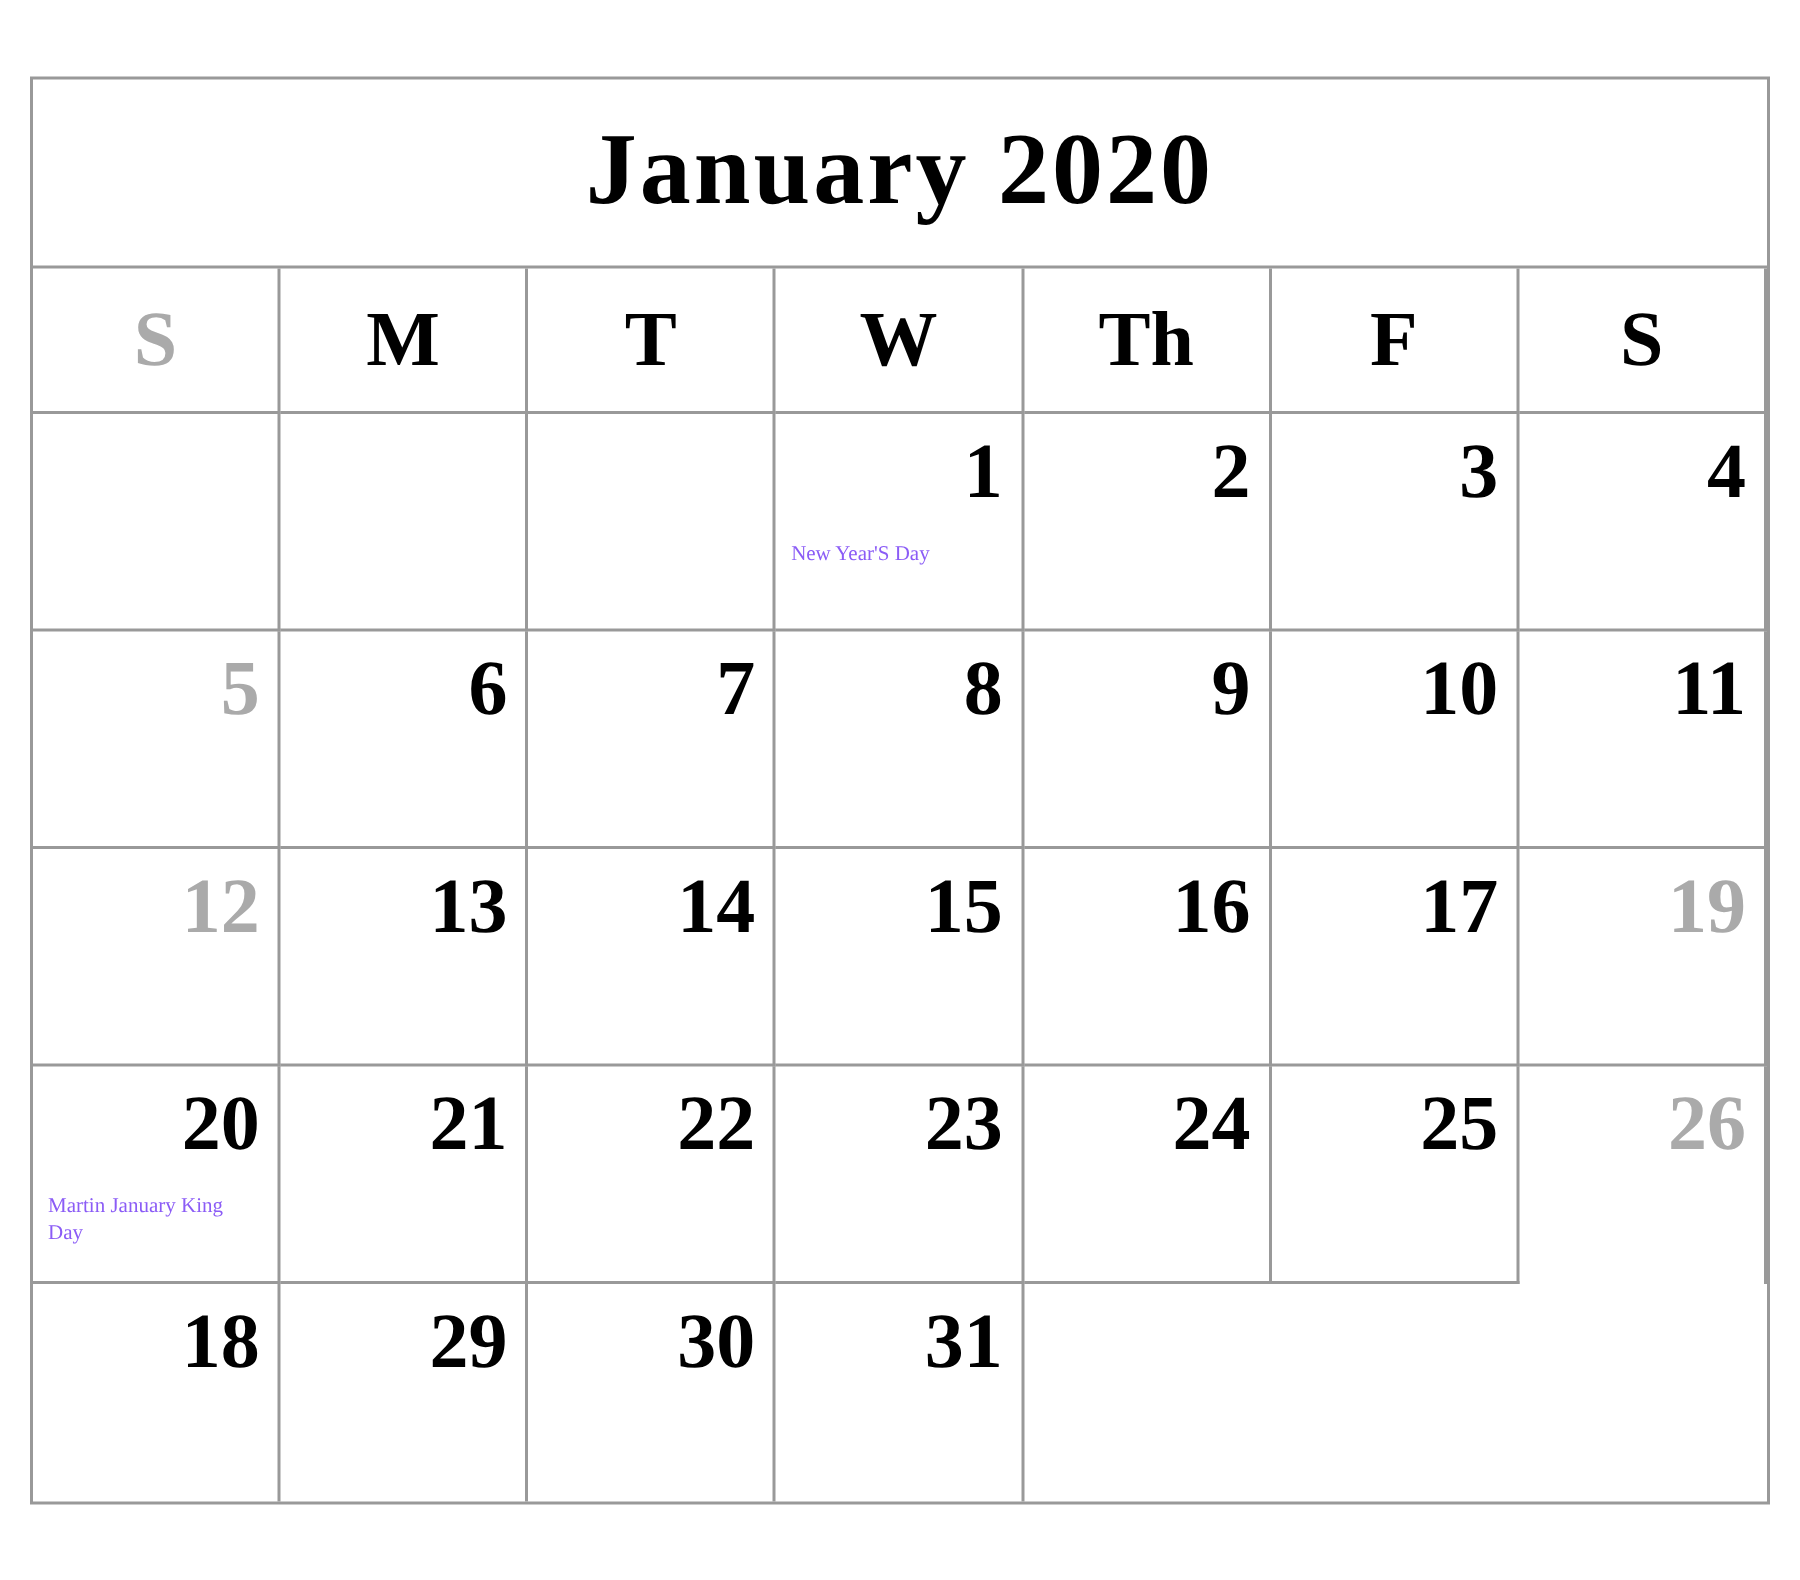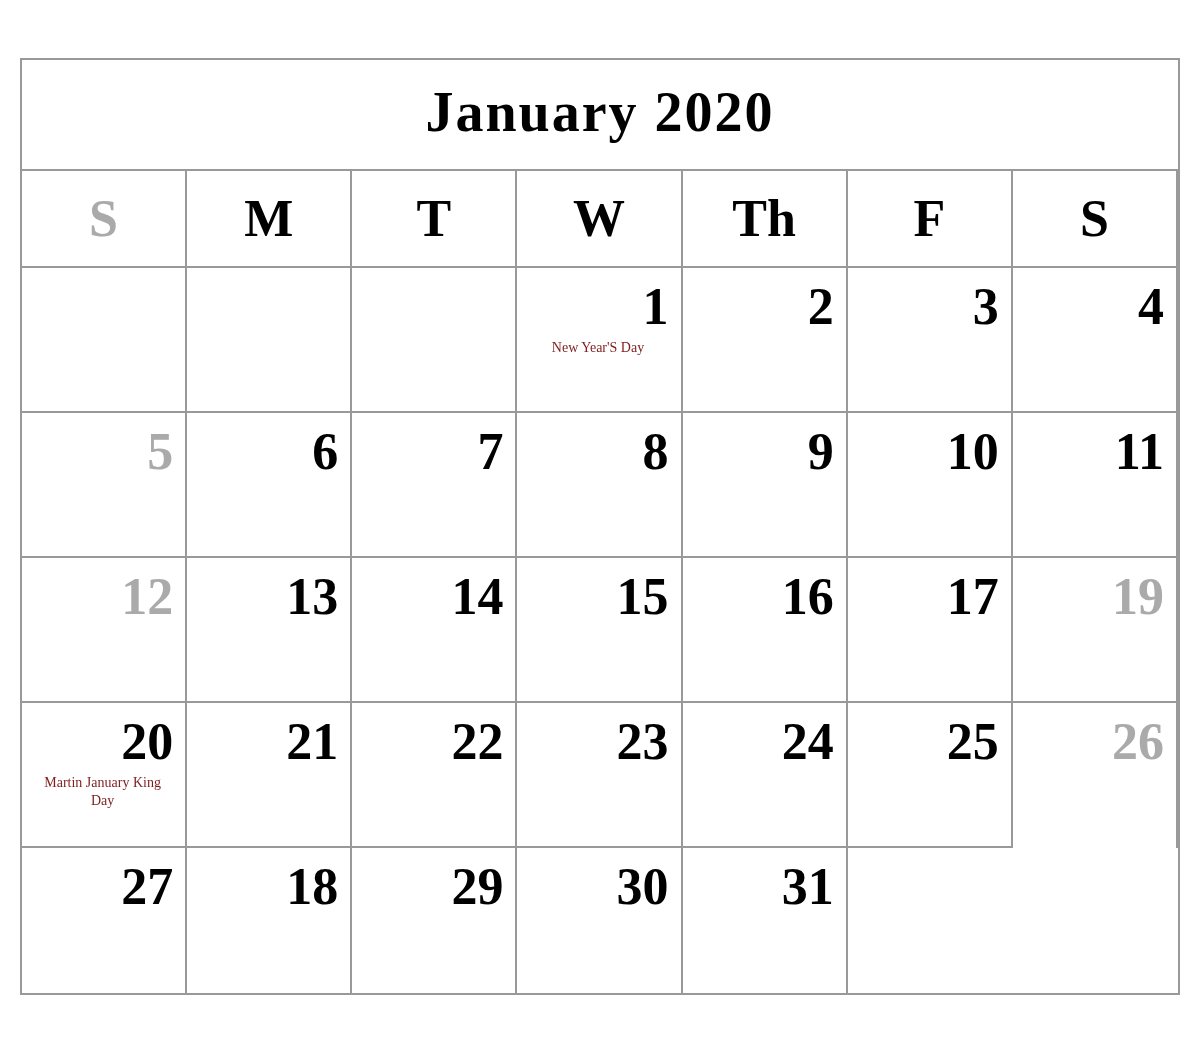--- a/index.html
+++ b/index.html
@@ -19,21 +19,21 @@
     }
 
     .calendar-wrapper {
       width: 1160px;
       border: 2px solid #999;
       background: #fff;
     }
 
     .calendar-title {
       text-align: center;
-      font-size: 56px;
+      font-size: 68px;
       font-weight: bold;
       padding: 20px 0 25px 0;
       border-bottom: 2px solid #999;
       letter-spacing: 2px;
     }
 
     .calendar-grid {
       display: grid;
       grid-template-columns: repeat(7, 1fr);
       width: 100%;
@@ -80,23 +80,23 @@
       display: block;
       line-height: 1.1;
     }
 
     .day-number.sunday-num {
       color: #aaa;
     }
 
     .holiday-label {
       font-size: 14px;
-      text-align: center;
-      color: #7f1d1d;
-      margin-top: 4px;
+      text-align: left;
+      color: #8b5cf6;
+      margin-top: 18px;
       line-height: 1.3;
     }
   </style>
 </head>
 <body>
 
 <div class="calendar-wrapper">
   <div class="calendar-title">January 2020</div>
   <div class="calendar-grid">
 
@@ -181,23 +181,20 @@
       <div class="day-cell">
         <span class="day-number">24</span>
       </div>
       <div class="day-cell">
         <span class="day-number">25</span>
       </div>
       <div class="day-cell last-row">
         <span class="day-number sunday-num">26</span>
       </div>
       <div class="day-cell last-row">
-        <span class="day-number">27</span>
-      </div>
-      <div class="day-cell last-row">
         <span class="day-number">18</span>
       </div>
       <div class="day-cell last-row">
         <span class="day-number">29</span>
       </div>
       <div class="day-cell last-row">
         <span class="day-number">30</span>
       </div>
       <div class="day-cell last-row">
         <span class="day-number">31</span>

